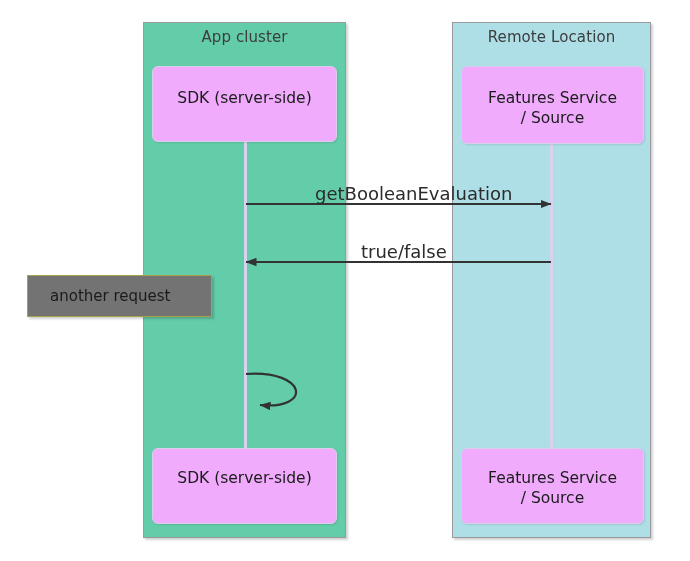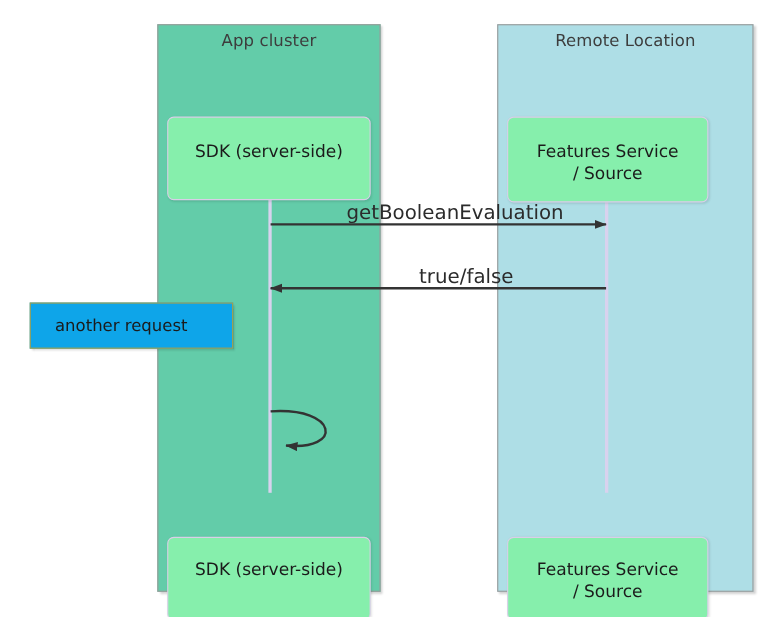--- a/index.html
+++ b/index.html
@@ -38,28 +38,27 @@
     font-size: 15px;
     color: #3d3d3d;
     letter-spacing: 0.1px;
     white-space: nowrap;
   }
 
   
   .participant {
     position: absolute;
     box-sizing: border-box;
-    background: #86efac;
+    background: #f0abfc;
     border: 1px solid #d9cfe8;
     border-radius: 6px;
     box-shadow: 1px 1px 2px rgba(0,0,0,0.10);
     display: flex;
     align-items: flex-start;
     justify-content: center;
-    margin-top: 40px;
   }
   .participant .plabel {
     font-size: 15.5px;
     color: #1b1b1b;
     text-align: center;
     line-height: 1.28;
     white-space: pre-line;
   }
   .participant.top .plabel { margin-top: 22px; }
   .participant.bottom .plabel { margin-top: 20px; }
@@ -98,21 +97,21 @@
 </style>
 </head>
 <body>
 
 <div id="canvas">
 
   <div class="group-panel" id="grp-app" style="left: 143px; top: 22px; width: 203px; height: 516px; background: rgb(99, 204, 169); border-color: rgb(154, 154, 154);">
     <div class="group-title" id="grp-app-title" style="top: 5px;">App cluster</div>
   </div>
 
-  <div class="group-panel" id="grp-remote" style="left: 452px; top: 22px; width: 233px; height: 516px; background: rgb(174, 222, 230); border-color: rgb(154, 154, 154);">
+  <div class="group-panel" id="grp-remote" style="left: 452px; top: 22px; width: 199px; height: 516px; background: rgb(174, 222, 230); border-color: rgb(154, 154, 154);">
     <div class="group-title" id="grp-remote-title" style="top: 5px;">Remote Location</div>
   </div>
 
   <div class="lifeline" id="ll-sdk" style="left: 244px; top: 142px; height: 306px; background: rgb(216, 210, 238);"></div>
   <div class="lifeline" id="ll-features" style="left: 550px; top: 144px; height: 304px; background: rgb(216, 210, 238);"></div>
 
   <div class="participant top" id="p-sdk-top" style="left: 152px; top: 66px; width: 185px; height: 76px;">
     <span class="plabel">SDK (server-side)</span>
   </div>
 
@@ -142,20 +141,20 @@
 
     <line id="arrow-request" stroke="#333333" stroke-width="2.2" marker-end="url(#arrowhead-r)" x1="246" y1="204" x2="551" y2="204"></line>
 
     <line id="arrow-response" stroke="#333333" stroke-width="2.2" marker-end="url(#arrowhead-l)" x1="551" y1="262" x2="246" y2="262"></line>
 
     <path id="arrow-self" fill="none" stroke="#333333" stroke-width="2.2" marker-end="url(#arrowhead-l)" d="M246,374 C308,370 312,410 260,405"></path>
   </svg>
 
   <div class="msg-label" id="lbl-request" style="top: 183px; left: 315px;">getBooleanEvaluation</div>
 
-  <div class="msg-label" id="lbl-response" style="top: 241px; left: 361px; margin-left: 20px;">true/false</div>
+  <div class="msg-label" id="lbl-response" style="top: 241px; left: 361px;">true/false</div>
 
 
-  <div class="note" id="note-1" style="left: 27px; top: 275px; width: 185px; height: 42px; background: #0ea5e9; border-color: rgb(168, 161, 72);">
+  <div class="note" id="note-1" style="left: 27px; top: 275px; width: 185px; height: 42px; background: #737373; border-color: rgb(168, 161, 72);">
     <span class="ntext">another request</span>
   </div>
 
 </div>
 
 </body></html>

